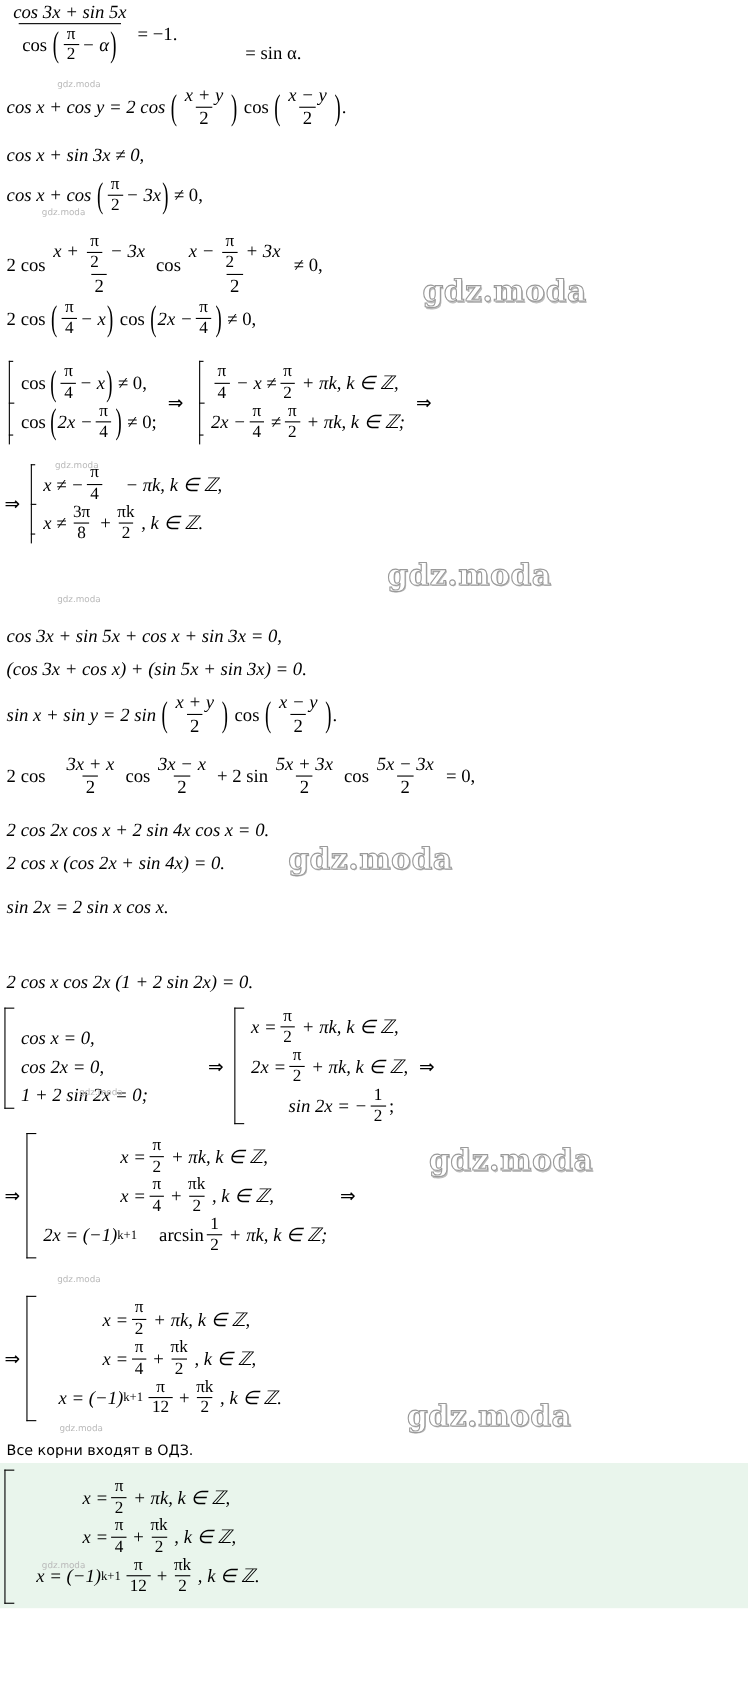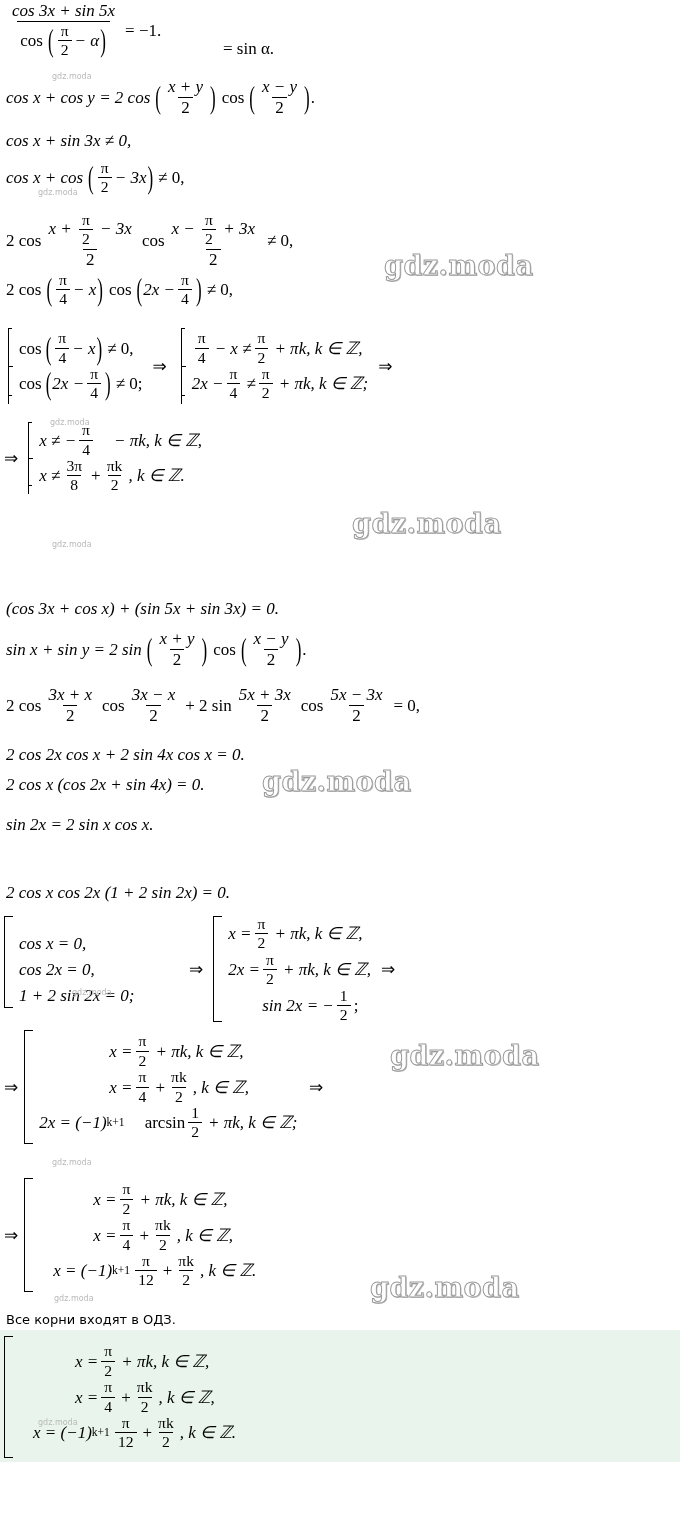--- a/index.html
+++ b/index.html
@@ -384,20 +384,23 @@
           <span class="frac small" style="margin-left:3px">
             <span class="num rm">πk</span>
             <span class="den rm">2</span>
           </span>
           <span class="it">,  k ∈ ℤ.</span>
         </div>
       </div>
     </div>
   </div>
 
+  <div class="abs-line" style="left:6px; top:570px;">
+    <span class="line it">cos 3x + sin 5x + cos x + sin 3x = 0,</span>
+  </div>
   <div class="abs-line" style="left:6px; top:600px;">
     <span class="line it">(cos 3x + cos x) + (sin 5x + sin 3x) = 0.</span>
   </div>
 
   <div class="abs-line" style="left:6px; top:630px;">
     <div class="mathrow line">
       <span class="it">sin x + sin y = 2 sin</span>
       <span class="paren" style="margin-left:4px">
           <span class="lp">(</span>
         <span class="frac">
@@ -415,21 +418,21 @@
         </span>
       <span class="rp">)</span>
         </span>
       <span class="rm">.</span>
     </div>
   </div>
 
   <div class="abs-line" style="left:6px; top:686px;">
     <div class="mathrow line">
       <span class="rm">2 cos</span>
-      <span class="frac" style="margin-left:4px">
+      <span class="frac" style="margin-left:16px">
         <span class="num it">3x + x</span>
         <span class="den rm">2</span>
       </span>
       <span class="rm" style="margin-left:4px">cos</span>
       <span class="frac" style="margin-left:4px">
         <span class="num it">3x − x</span>
         <span class="den rm">2</span>
       </span>
       <span class="rm" style="margin-left:4px">+ 2 sin</span>
       <span class="frac" style="margin-left:4px">

